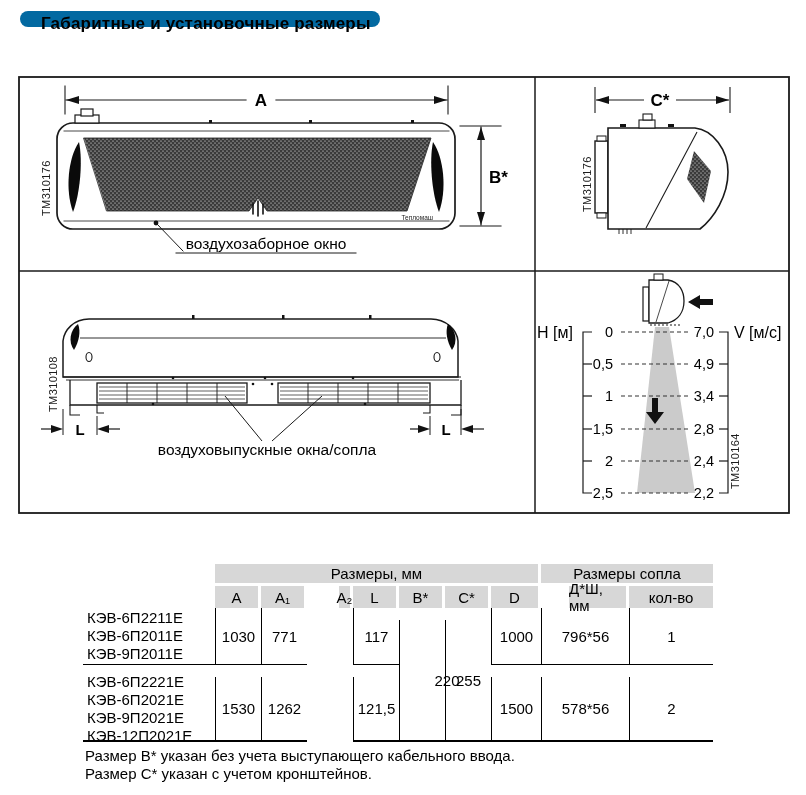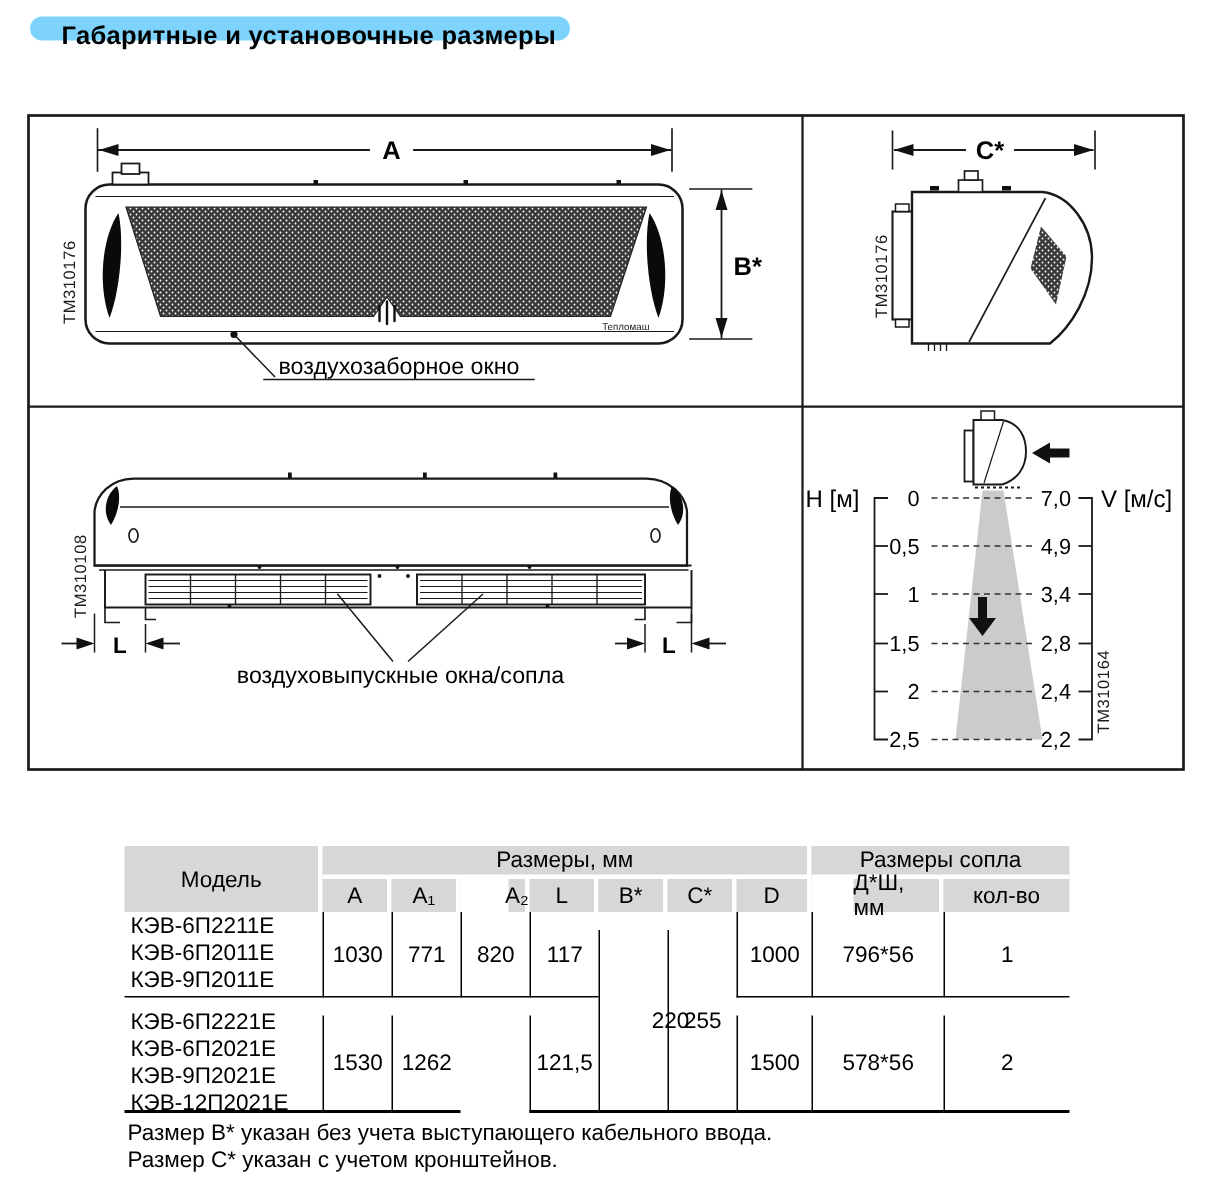--- a/index.html
+++ b/index.html
@@ -3,21 +3,21 @@
 <meta charset="utf-8">
 <style>
   * { margin:0; padding:0; box-sizing:border-box; }
   html,body { background:#ffffff; }
   body {
     width:806px; height:795px; position:relative; overflow:hidden;
     font-family:"Liberation Sans","DejaVu Sans",sans-serif; color:#000;
   }
   .title-pill {
     position:absolute; left:20px; top:11px; width:360px; height:16px;
-    background:#7dd3fc; border-radius:13px;
+    background:#0369a1; border-radius:13px;
     font-size:17px; font-weight:bold; line-height:26px; padding-left:21px;
     letter-spacing:0.2px;
   }
   svg.drawings { position:absolute; left:18px; top:76px; width:772px; height:438px; }
   svg text { font-family:"Liberation Sans","DejaVu Sans",sans-serif; fill:#000; }
   svg .dim { font-size:17px; font-weight:bold; }
   svg .callout { font-size:15.5px; }
   svg .tmcode { font-size:11px; fill:#1c1c1c; letter-spacing:0.4px; }
   svg .axlabel { font-size:16px; }
   svg .axval { font-size:14.5px; }
@@ -296,40 +296,38 @@
       <text class="axval" x="714" y="434" text-anchor="end">2,8</text>
       <text class="axval" x="714" y="466" text-anchor="end">2,4</text>
       <text class="axval" x="714" y="498" text-anchor="end">2,2</text>
     </g>
     <polygon points="652,398 658,398 658,412 664,412 655,424 646,412 652,412" fill="#111"></polygon>
     <text class="tmcode" x="739" y="489" transform="rotate(-90 739 489)">ТМ310164</text>
   </g>
 </svg>
 
 <div class="dim-table">
-  <div class="hc gr" style="grid-column:1; grid-row:1/3;">Модель</div>
   <div class="hc gr gb" style="grid-column:2/9; grid-row:1;">Размеры, мм</div>
   <div class="hc gb" style="grid-column:9/11; grid-row:1;">Размеры сопла</div>
 
   <div class="hc gr" style="grid-column:2; grid-row:2;">A</div>
   <div class="hc gr" style="grid-column:3; grid-row:2;">A₁</div>
   <div class="hc gr" style="grid-column:4; grid-row:2;margin-left:32px;">A₂</div>
   <div class="hc gr" style="grid-column:5; grid-row:2;">L</div>
   <div class="hc gr" style="grid-column:6; grid-row:2;">B*</div>
   <div class="hc gr" style="grid-column:7; grid-row:2;">C*</div>
   <div class="hc gr" style="grid-column:8; grid-row:2;">D</div>
   <div class="hc gr" style="grid-column:9; grid-row:2;margin-left:28px;">Д*Ш, мм</div>
   <div class="hc" style="grid-column:10; grid-row:2;">кол-во</div>
 
   <div class="model rb" style="grid-column:1; grid-row:3;">КЭВ-6П2211Е
 КЭВ-6П2011Е
 КЭВ-9П2011Е</div>
   <div class="bc rb" style="grid-column:2; grid-row:3;">1030</div>
   <div class="bc rb" style="grid-column:3; grid-row:3;">771</div>
-  <div class="bc rb" style="grid-column:4; grid-row:3;">820</div>
   <div class="bc rb" style="grid-column:5; grid-row:3;">117</div>
   <div class="bc bb2" style="grid-column:6; grid-row:3/5;padding-left:47px;">220</div>
   <div class="bc bb2" style="grid-column:7; grid-row:3/5;">255</div>
   <div class="bc rb" style="grid-column:8; grid-row:3;">1000</div>
   <div class="bc rb" style="grid-column:9; grid-row:3;">796*56</div>
   <div class="bc rb" style="grid-column:10; grid-row:3;">1</div>
 
   <div class="model bb2" style="grid-column:1; grid-row:4;">КЭВ-6П2221Е
 КЭВ-6П2021Е
 КЭВ-9П2021Е

